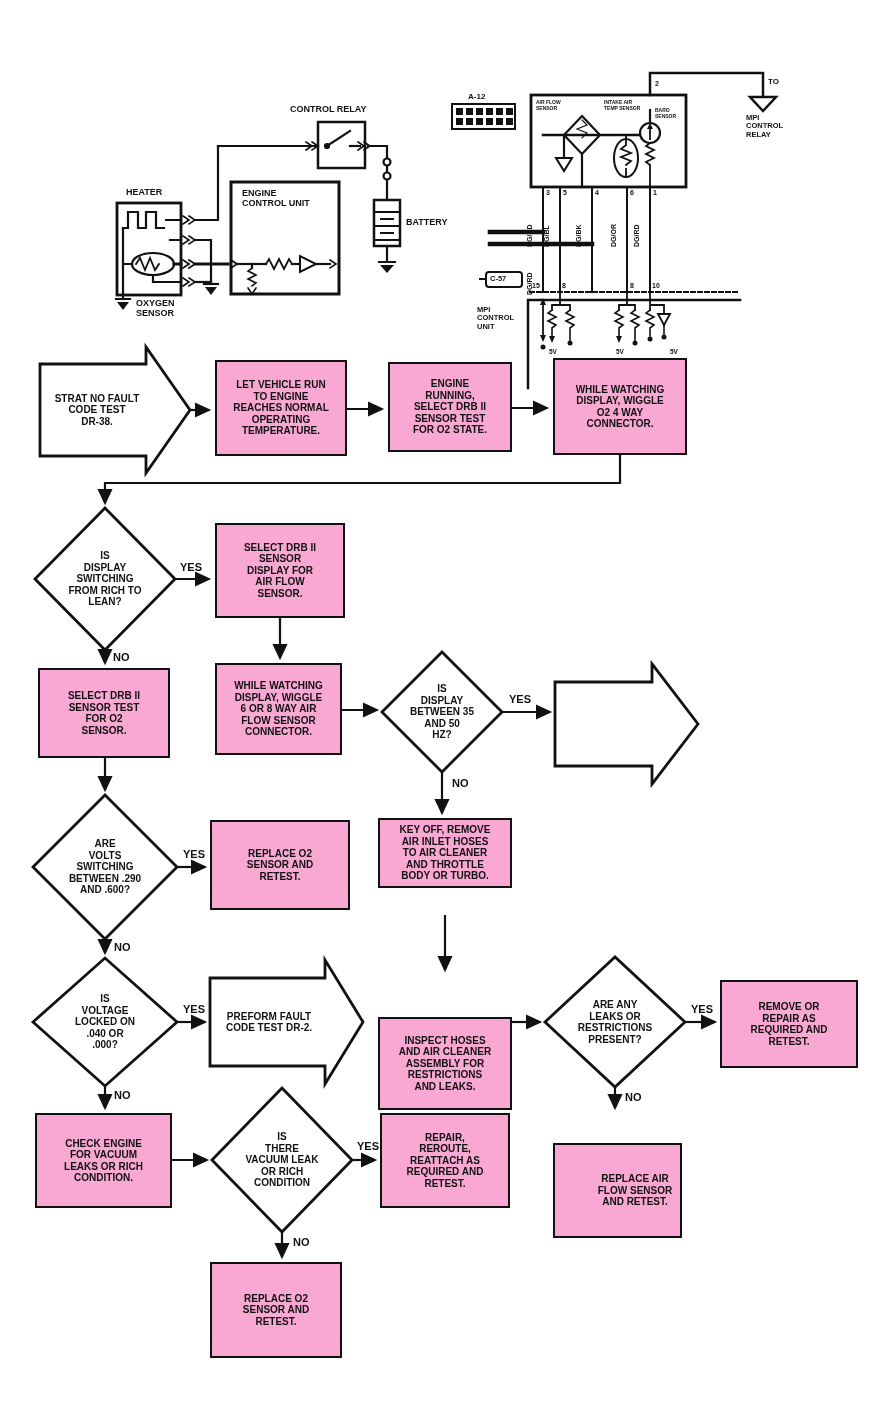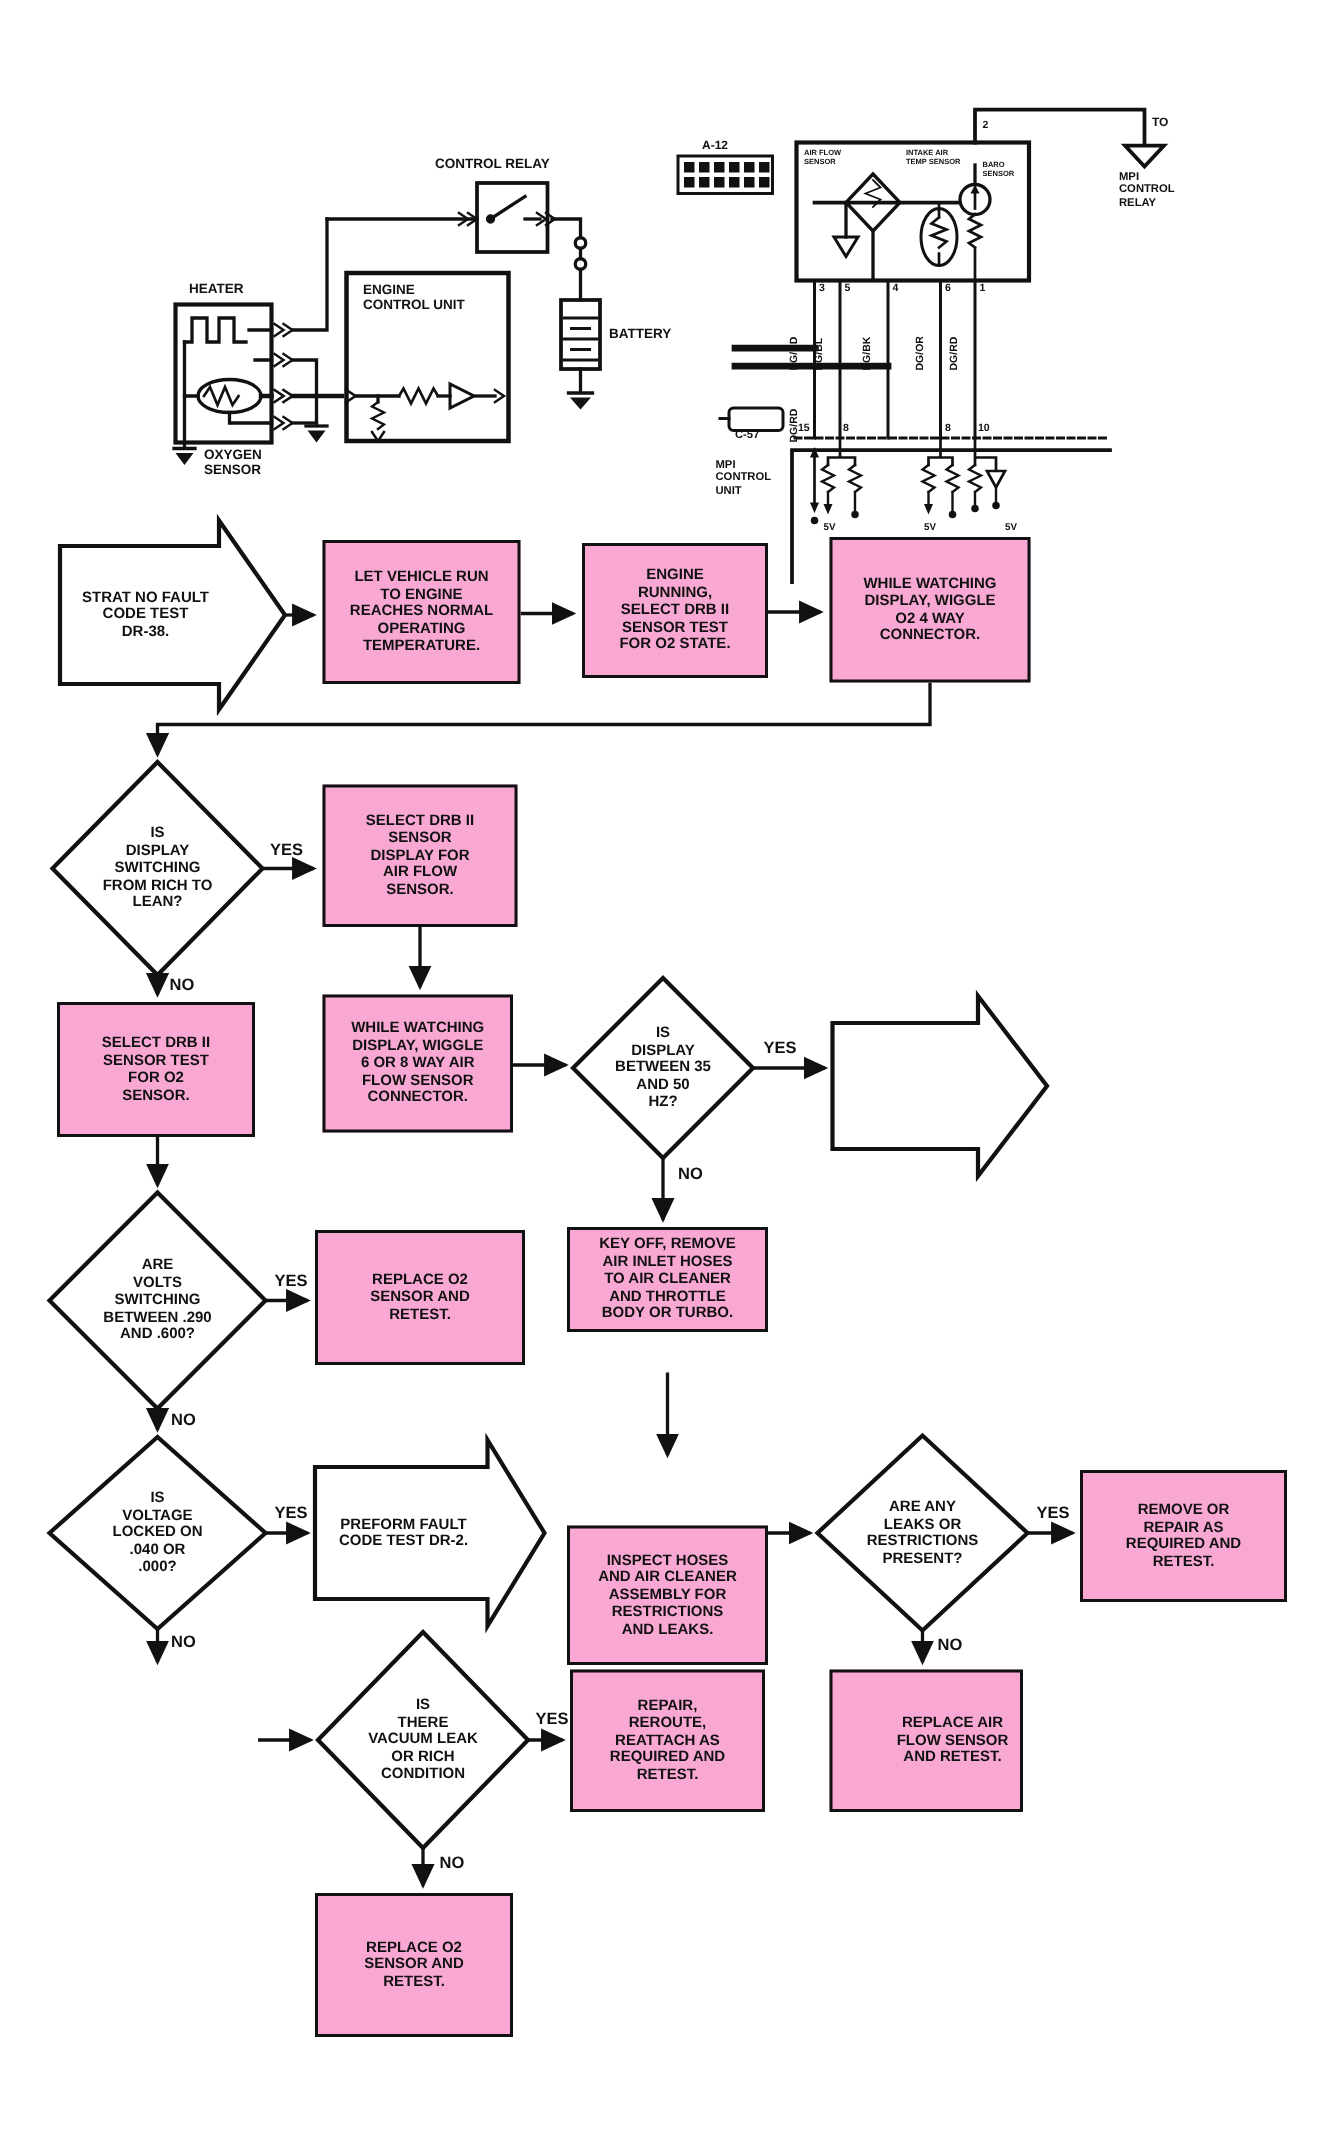--- a/index.html
+++ b/index.html
@@ -217,21 +217,21 @@
 <div class="pin" style="left:630px;top:189px;">6</div>
 <div class="pin" style="left:653px;top:189px;">1</div>
 
 <div class="vlbl" style="left:533px;top:240px;">DG/RD</div>
 <div class="vlbl" style="left:550px;top:240px;">DG/BL</div>
 <div class="vlbl" style="left:582px;top:240px;">DG/BK</div>
 <div class="vlbl" style="left:617px;top:240px;">DG/OR</div>
 <div class="vlbl" style="left:640px;top:240px;">DG/RD</div>
 <div class="vlbl" style="left:533px;top:288px;">DG/RD</div>
 
-<div class="lbl" style="left:490px;top:286px;font-size:7.5px;text-align:right;">C-57</div>
+<div class="lbl" style="left:490px;top:275px;font-size:7.5px;text-align:right;">C-57</div>
 <div class="pin" style="left:532px;top:282px;">15</div>
 <div class="pin" style="left:562px;top:282px;">8</div>
 <div class="pin" style="left:630px;top:282px;">8</div>
 <div class="pin" style="left:652px;top:282px;">10</div>
 <div class="lbl c7" style="left:477px;top:306px;">MPI
 CONTROL
 UNIT</div>
 <div class="lbl c6" style="left:549px;top:348px;">5V</div>
 <div class="lbl c6" style="left:616px;top:348px;">5V</div>
 <div class="lbl c6" style="left:670px;top:348px;">5V</div>
@@ -308,31 +308,35 @@
 AND LEAKS.</div>
 <div class="ntext" style="left:553px;top:968px;width:124px;height:108px;">ARE ANY
 LEAKS OR
 RESTRICTIONS
 PRESENT?</div>
 <div class="box" style="left:720px;top:980px;width:138px;height:88px;">REMOVE OR
 REPAIR AS
 REQUIRED AND
 RETEST.</div>
 
+<div class="box" style="left:35px;top:1113px;width:137px;height:95px;">CHECK ENGINE
+FOR VACUUM
+LEAKS OR RICH
+CONDITION.</div>
 <div class="ntext" style="left:220px;top:1106px;width:124px;height:108px;">IS
 THERE
 VACUUM LEAK
 OR RICH
 CONDITION</div>
 <div class="box" style="left:380px;top:1113px;width:130px;height:95px;">REPAIR,
 REROUTE,
 REATTACH AS
 REQUIRED AND
 RETEST.</div>
-<div class="box" style="left:553px;top:1113px;width:129px;height:95px;padding-left:37px;">REPLACE AIR
+<div class="box" style="left:553px;top:1143px;width:129px;height:95px;padding-left:37px;">REPLACE AIR
 FLOW SENSOR
 AND RETEST.</div>
 <div class="box" style="left:210px;top:1262px;width:132px;height:96px;">REPLACE O2
 SENSOR AND
 RETEST.</div>
 
 <div class="yesno" style="left:180px;top:561px;">YES</div>
 <div class="yesno" style="left:113px;top:651px;">NO</div>
 <div class="yesno" style="left:509px;top:693px;">YES</div>
 <div class="yesno" style="left:452px;top:777px;">NO</div>

